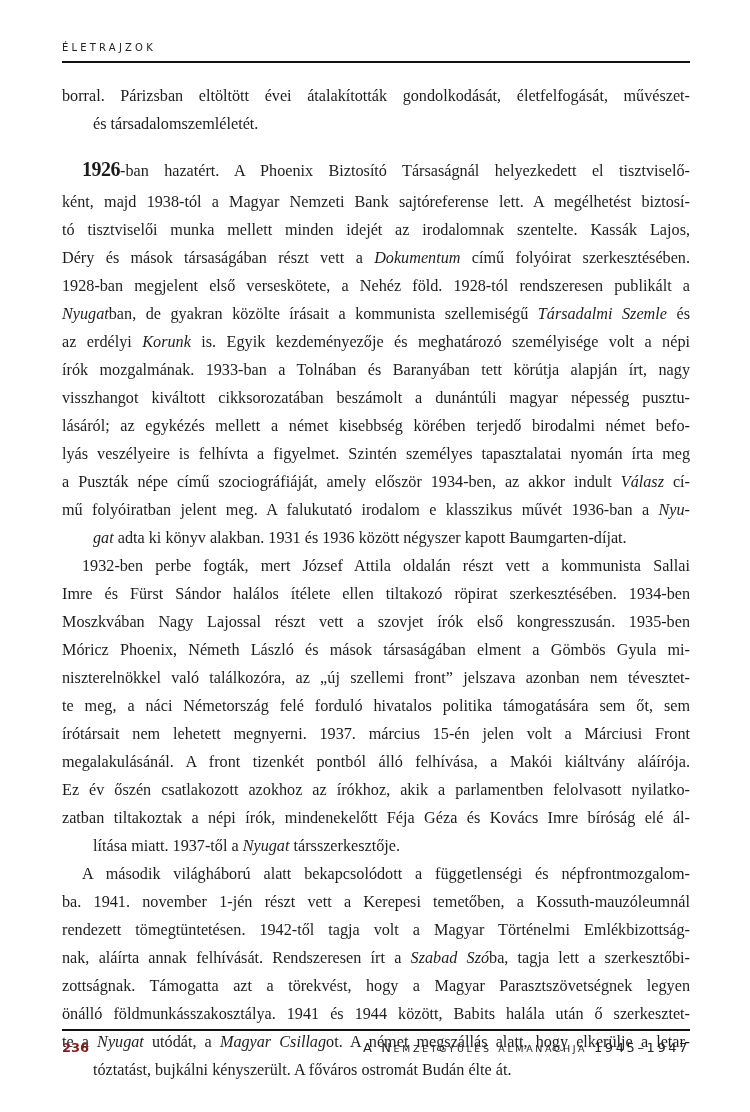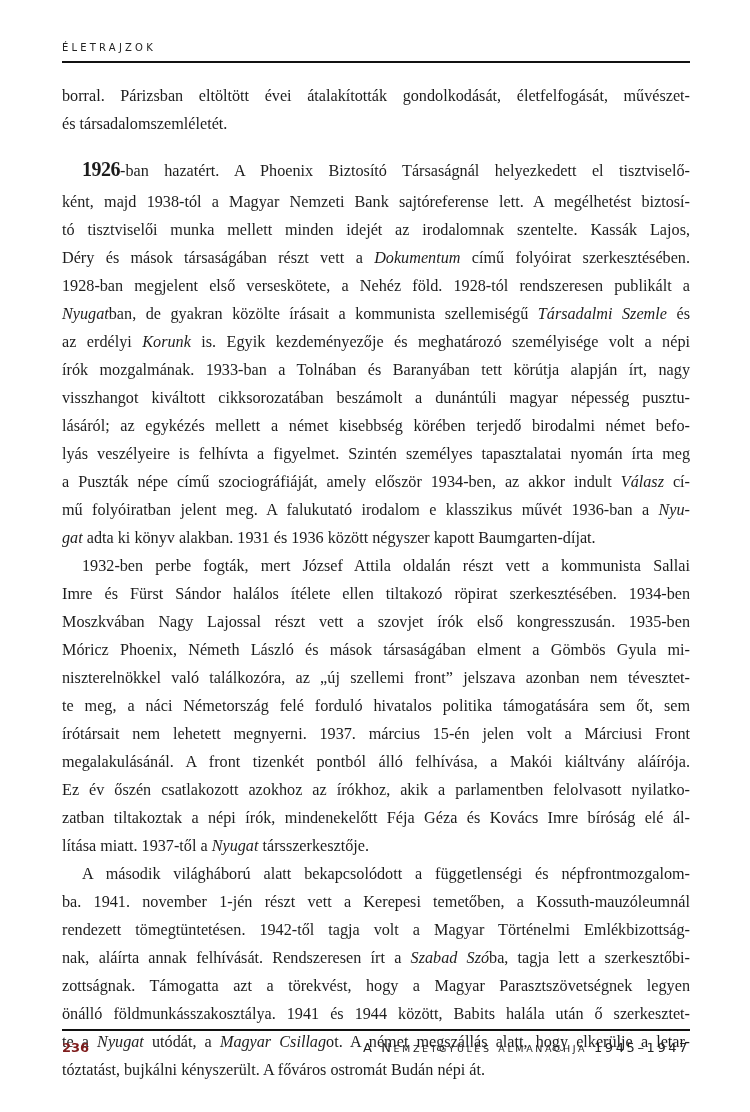--- a/index.html
+++ b/index.html
@@ -3,21 +3,21 @@
 <meta charset="utf-8">
 <style>
   html, body { margin:0; padding:0; background:#ffffff; }
   body { width:750px; height:1112px; position:relative; overflow:hidden; color:#1a1a1a; }
   .header { position:absolute; left:62px; top:42px; font-family:"DejaVu Sans", sans-serif; font-size:10px; letter-spacing:3.2px; color:#222; }
   .rule { position:absolute; left:62px; width:628px; height:1.5px; background:#111; }
   .rule.top { top:61px; }
   .rule.bottom { top:1029px; }
   .body { position:absolute; left:62px; top:82px; width:628px; font-family:"Liberation Serif", serif; font-size:16.2px; color:#1d1d1d; }
   .line { height:28px; line-height:28px; white-space:nowrap; text-align:justify; text-align-last:justify; }
-  .line.last { text-align-last:left; }
+  .line.last { text-align-last:left;margin-left:31px; }
   .line.indent { padding-left:20px; }
   .line.gap { margin-top:16px; }
   .line i { font-style:italic; }
   .big { font-size:20px; font-weight:bold; letter-spacing:-0.5px; line-height:28px; }
   .footer-num { position:absolute; left:62px; top:1040px; font-family:"DejaVu Sans", sans-serif; font-size:13px; font-weight:bold; color:#7f1d1d; }
   .footer-title { position:absolute; right:60px; top:1040px; font-family:"DejaVu Sans", sans-serif; font-size:13px; letter-spacing:2.6px; color:#222; }
   .sc { font-size:9.5px; }
 </style>
 </head>
 <body>
@@ -60,19 +60,19 @@
       <div class="line last">lítása miatt. 1937-től a <i>Nyugat</i> társszerkesztője.</div>
     </div>
     <div>
       <div class="line indent">A második világháború alatt bekapcsolódott a függetlenségi és népfrontmozgalom-</div>
       <div class="line">ba. 1941. november 1-jén részt vett a Kerepesi temetőben, a Kossuth-mauzóleumnál</div>
       <div class="line">rendezett tömegtüntetésen. 1942-től tagja volt a Magyar Történelmi Emlékbizottság-</div>
       <div class="line">nak, aláírta annak felhívását. Rendszeresen írt a <i>Szabad Szó</i>ba, tagja lett a szerkesztőbi-</div>
       <div class="line">zottságnak. Támogatta azt a törekvést, hogy a Magyar Parasztszövetségnek legyen</div>
       <div class="line">önálló földmunkásszakosztálya. 1941 és 1944 között, Babits halála után ő szerkesztet-</div>
       <div class="line">te a <i>Nyugat</i> utódát, a <i>Magyar Csillag</i>ot. A német megszállás alatt, hogy elkerülje a letar-</div>
-      <div class="line last">tóztatást, bujkálni kényszerült. A főváros ostromát Budán népi át.</div>
+      <div class="line last">tóztatást, bujkálni kényszerült. A főváros ostromát Budán élte át.</div>
     </div>
   </div>
 
 <div class="rule bottom"></div>
 <div class="footer-num">236</div>
 <div class="footer-title" id="pubtitle"><span><span>A</span><span class="sc"></span></span> <span><span>N</span><span class="sc">EMZETGYŰLÉS</span></span> <span><span class="sc">A</span><span class="sc">LMANACHJA</span></span> <span>1945–1947</span></div>
 
 </body></html>

